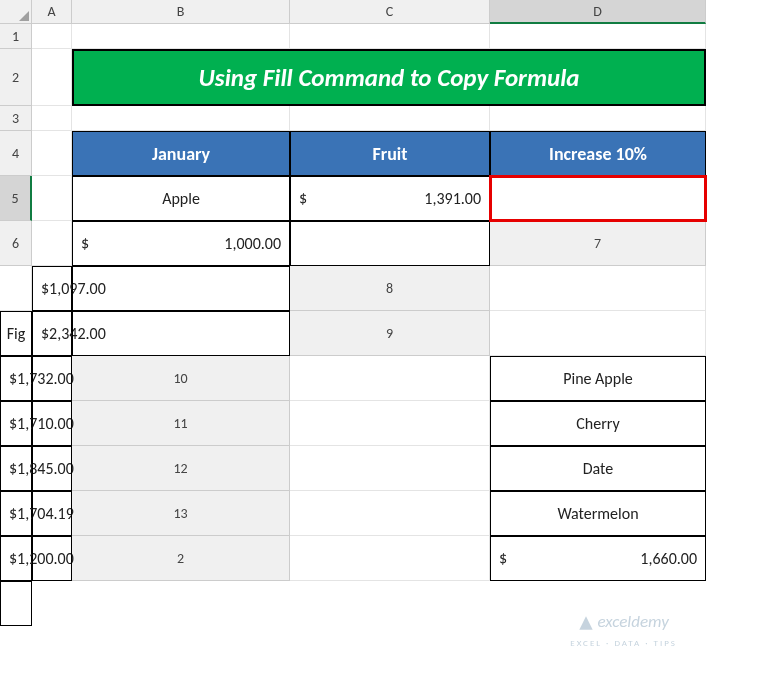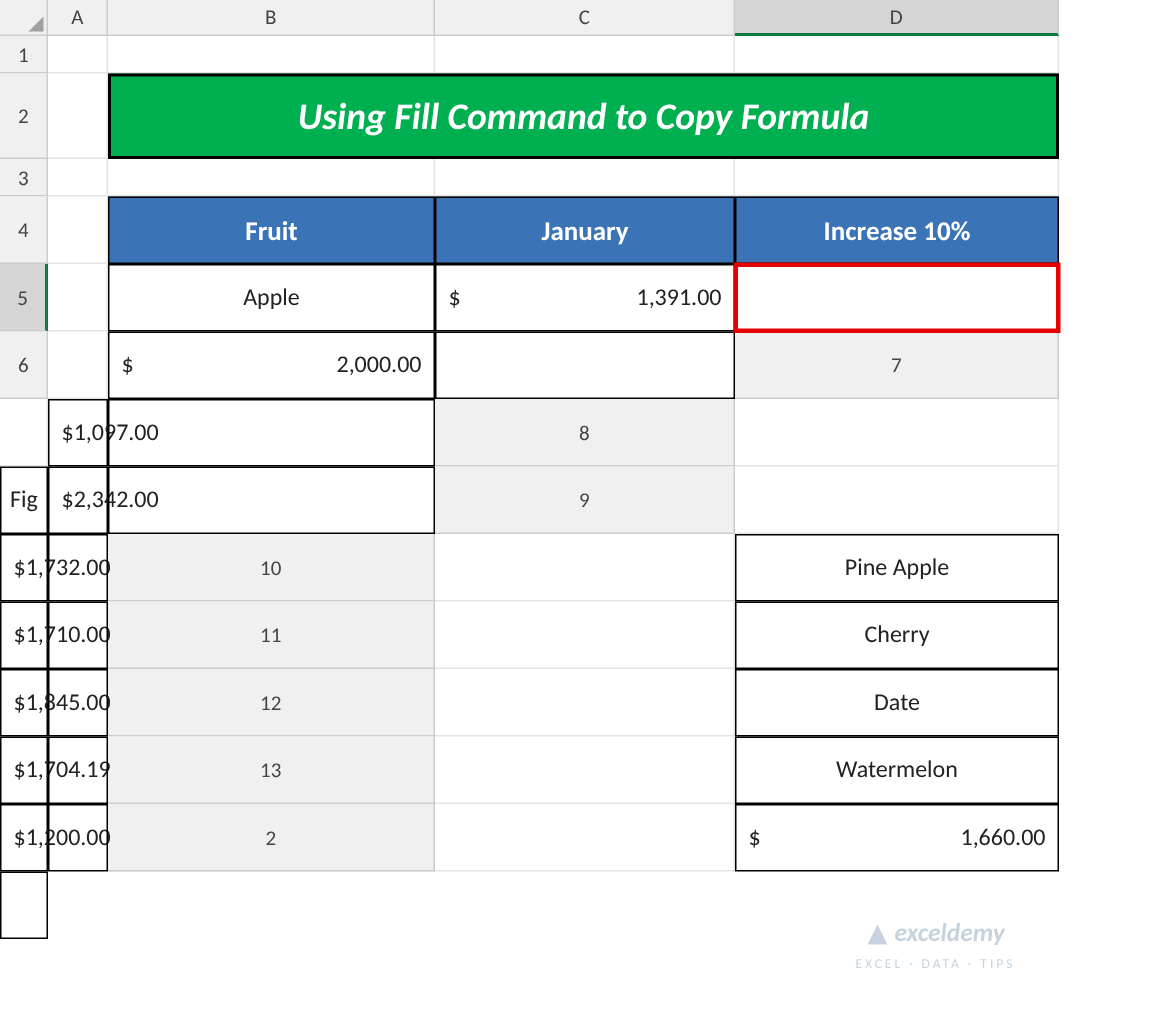--- a/index.html
+++ b/index.html
@@ -105,21 +105,21 @@
       position: absolute;
       right: 90px;
       bottom: 25px;
       color: #b8c9d6;
       font-size: 15px;
       text-align: center;
       font-style: italic;
       opacity: 0.8;
       z-index: 10;
     }
-    .watermark .brand { font-size: 17px; font-weight: bold; }
+    .watermark .brand { font-size: 17px; }
     .watermark .sub { font-size: 9px; letter-spacing: 2px; font-style: normal; margin-top: 18px;}
     .watermark svg { vertical-align: middle; margin-right: 3px;}
   </style>
 </head>
 <body>
 
 <div class="grid">
 
   <div class="corner"></div>
   <div class="col-hdr">A</div>
@@ -138,38 +138,38 @@
   <div class="cell title-cell" style="grid-column: 3 / span 3;">Using Fill Command to Copy Formula</div>
 
   <div class="row-hdr">3</div>
   <div class="cell"></div>
   <div class="cell"></div>
   <div class="cell"></div>
   <div class="cell"></div>
 
   <div class="row-hdr">4</div>
   <div class="cell"></div>
+  <div class="cell hdr-cell">January</div>
   <div class="cell hdr-cell">Fruit</div>
-  <div class="cell hdr-cell">January</div>
   <div class="cell hdr-cell">Increase 10%</div>
 
   <div class="row-hdr sel">5</div>
   <div class="cell"></div>
   <div class="cell data-cell fruit">Apple</div>
   <div class="cell data-cell money">
       <span>$</span>
       <span>1,391.00</span>
     </div>
   <div class="cell data-cell inc sel-cell"></div>
 
   <div class="row-hdr">6</div>
   <div class="cell"></div>
   <div class="cell data-cell money">
       <span>$</span>
-      <span>2,000.00</span>
+      <span>1,000.00</span>
     </div>
   <div class="cell data-cell inc"></div>
 
   <div class="row-hdr">7</div>
   <div class="cell"></div>
   <div class="cell data-cell money">
       <span>$</span>
       <span>1,097.00</span>
     </div>
   <div class="cell data-cell inc"></div>

